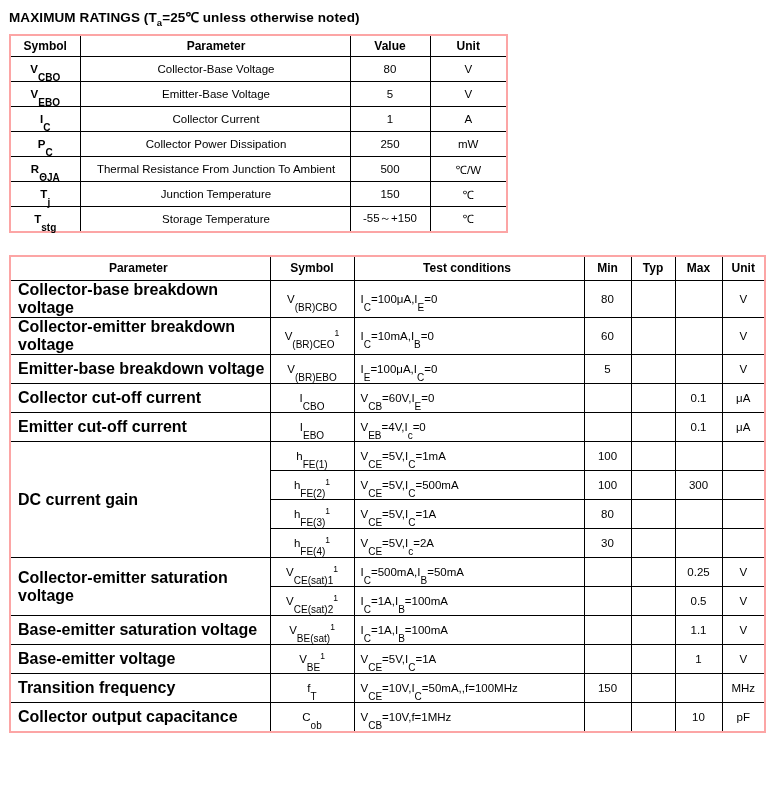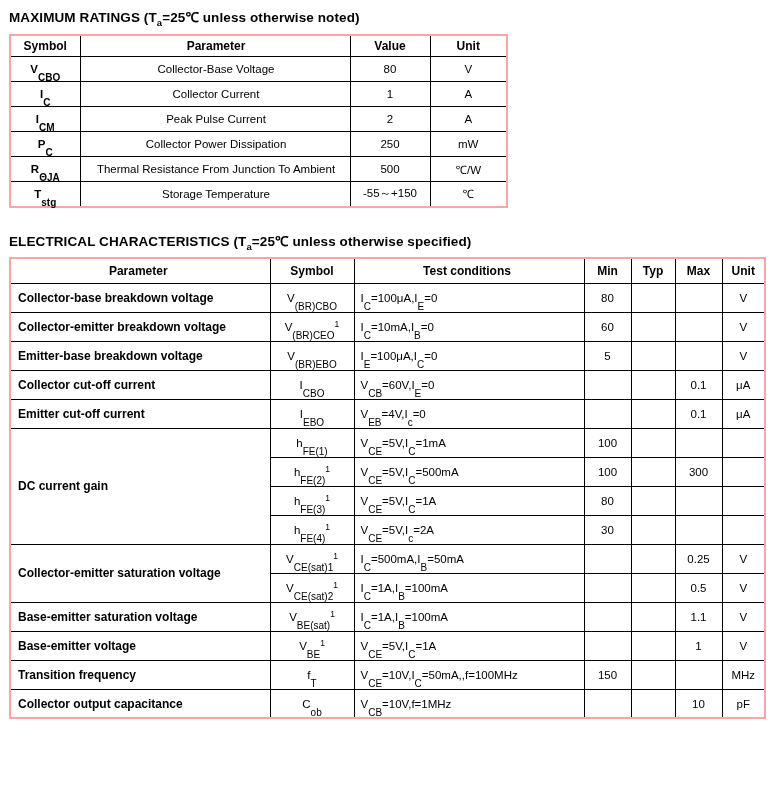--- a/index.html
+++ b/index.html
@@ -86,21 +86,21 @@
   }
   #elec-table th {
     height: 25px;
     font-weight: bold;
     text-align: center;
     font-size: 12px;
   }
   #elec-table td {
     height: 29px;
   }
-  .e-param { width: 260px; text-align: left; padding-left: 7px; font-weight: bold; font-size: 12px; }
+  .e-param { width: 260px; text-align: left; padding-left: 7px; font-weight: bold; font-size: 16px; }
   .e-sym   { width: 84px; text-align: center; }
   .e-cond  { width: 230px; text-align: left; padding-left: 6px; margin-left: 32px; }
   .e-min   { width: 47px; text-align: center; }
   .e-typ   { width: 44px; text-align: center; margin-left: 35px; }
   .e-max   { width: 47px; text-align: center; }
   .e-unit  { width: 43px; text-align: center; }
 </style>
 </head>
 <body>
 
@@ -120,57 +120,60 @@
       </tr>
     </thead>
     <tbody id="max-ratings-body">
         <tr>
           <td class="col-sym"><span>V</span><sub>CBO</sub></td>
           <td class="col-param">Collector-Base Voltage</td>
           <td class="col-val">80</td>
           <td class="col-unit">V</td>
         </tr>
         <tr>
+          <td class="col-sym"><span>V</span><sub>EBO</sub></td>
+          <td class="col-param">Emitter-Base Voltage</td>
+          <td class="col-val">5</td>
+          <td class="col-unit">V</td>
+        </tr>
+        <tr>
           <td class="col-sym"><span>I</span><sub>C</sub></td>
           <td class="col-param">Collector Current</td>
           <td class="col-val">1</td>
           <td class="col-unit">A</td>
         </tr>
         <tr>
-          <td class="col-sym"><span>I</span><sub>CM</sub></td>
-          <td class="col-param">Peak Pulse Current</td>
-          <td class="col-val">2</td>
-          <td class="col-unit">A</td>
-        </tr>
-        <tr>
           <td class="col-sym"><span>P</span><sub>C</sub></td>
           <td class="col-param">Collector Power Dissipation</td>
           <td class="col-val">250</td>
           <td class="col-unit">mW</td>
         </tr>
         <tr>
           <td class="col-sym"><span>R</span><sub>ΘJA</sub></td>
           <td class="col-param">Thermal Resistance From Junction To Ambient</td>
           <td class="col-val">500</td>
           <td class="col-unit">℃/W</td>
         </tr>
         <tr>
+          <td class="col-sym"><span>T</span><sub>j</sub></td>
+          <td class="col-param">Junction Temperature</td>
+          <td class="col-val">150</td>
+          <td class="col-unit">℃</td>
+        </tr>
+        <tr>
           <td class="col-sym"><span>T</span><sub>stg</sub></td>
           <td class="col-param">Storage Temperature</td>
           <td class="col-val">-55～+150</td>
           <td class="col-unit">℃</td>
         </tr>
       </tbody>
   </table>
 
   <div class="spacer"></div>
 
-  <div class="section-title">
-    <span>ELECTRICAL CHARACTERISTICS (T</span><span class="sub">a</span><span>=25℃ unless otherwise specified)</span>
-  </div>
 
   <table id="elec-table">
     <thead>
       <tr>
         <th class="e-param" style="text-align:center;padding-left:0;">Parameter</th>
         <th class="e-sym">Symbol</th>
         <th class="e-cond" style="text-align:center;padding-left:0;">Test  conditions</th>
         <th class="e-min">Min</th>
         <th class="e-typ">Typ</th>
         <th class="e-max">Max</th>

